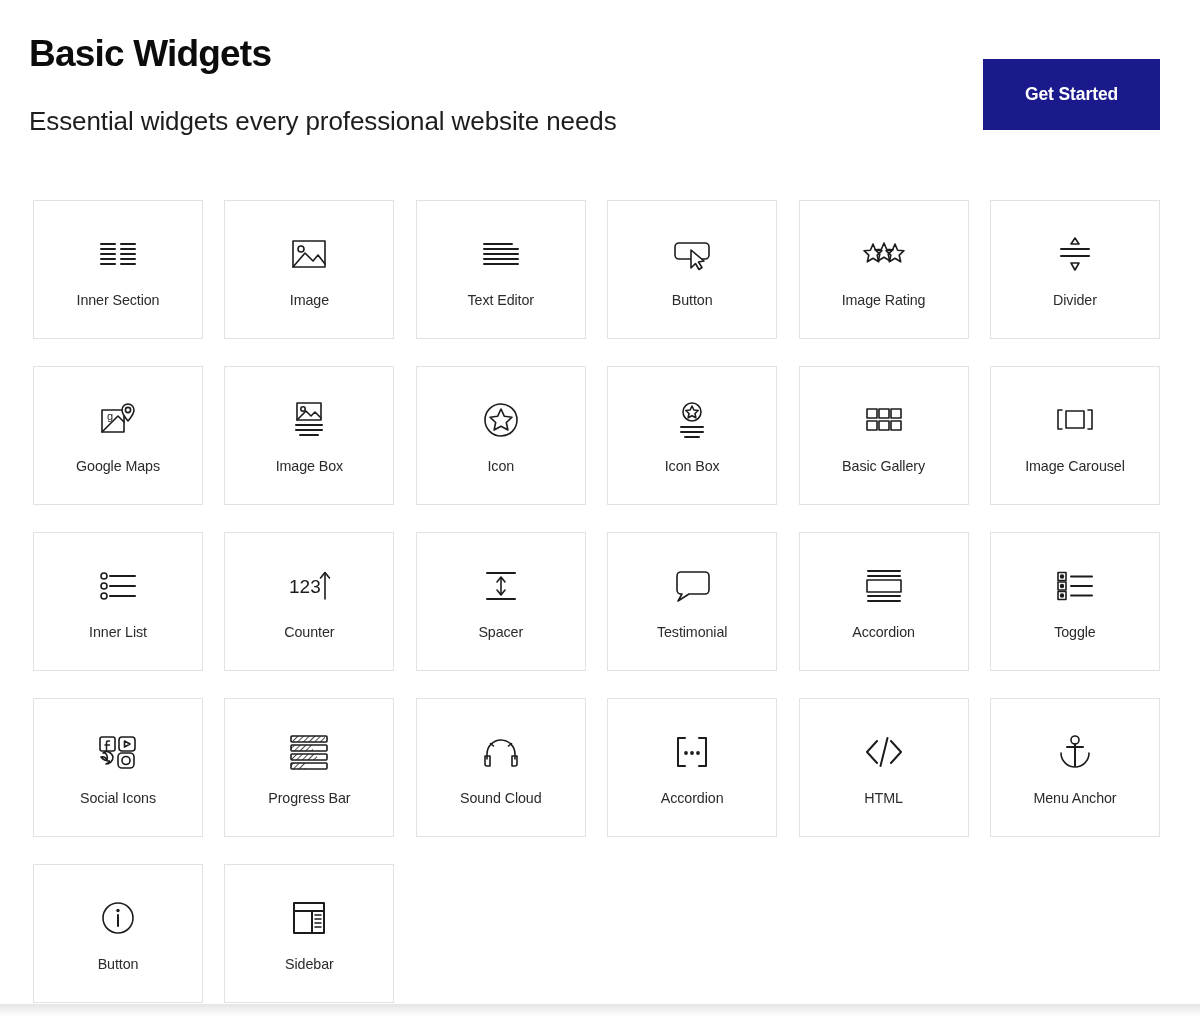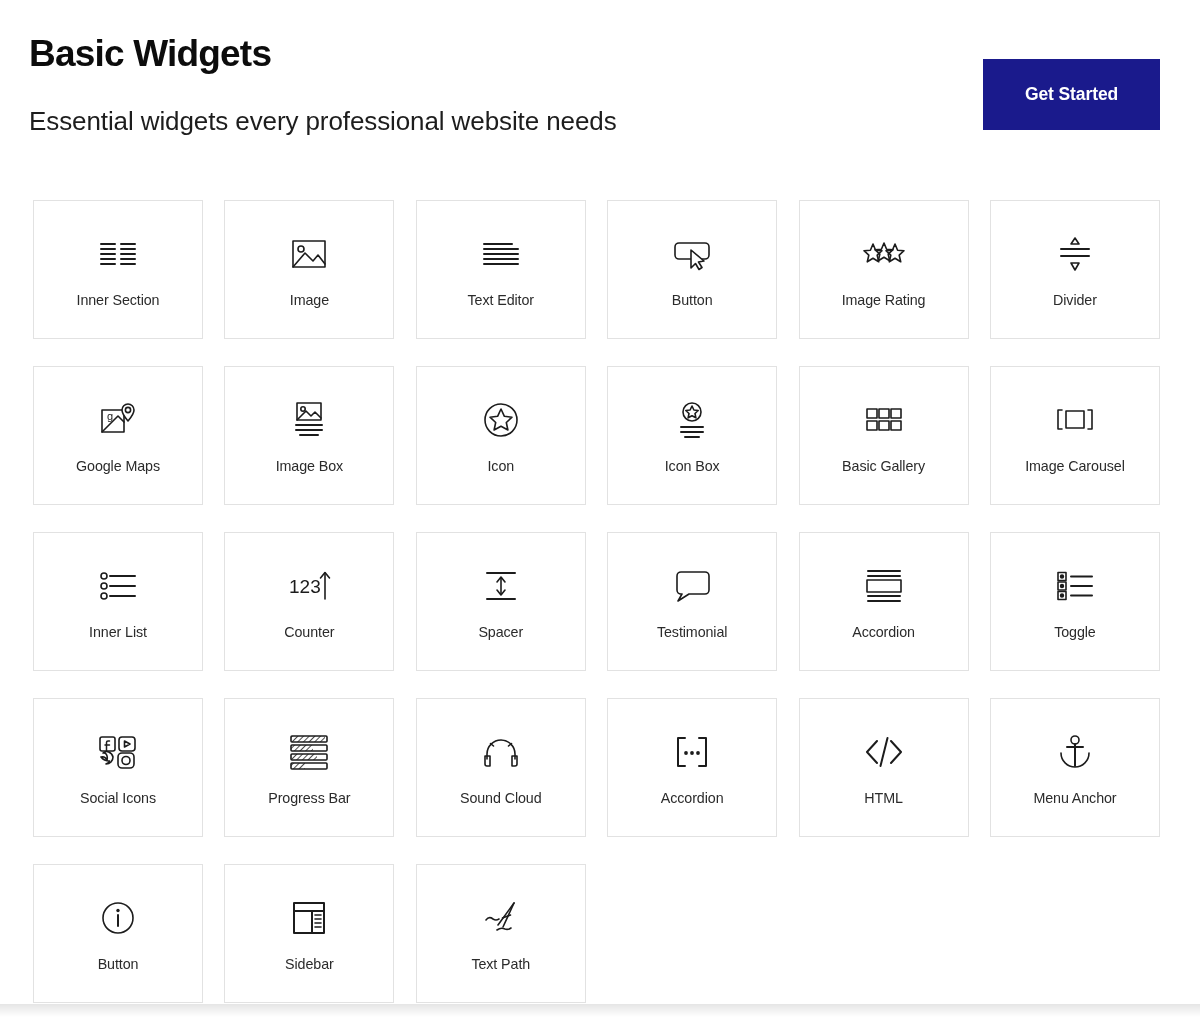--- a/index.html
+++ b/index.html
@@ -463,28 +463,16 @@
       <g stroke-width="1.6">
         <line x1="25" y1="15" x2="31" y2="15"></line>
         <line x1="25" y1="19" x2="31" y2="19"></line>
         <line x1="25" y1="23" x2="31" y2="23"></line>
         <line x1="25" y1="27" x2="31" y2="27"></line>
       </g>
           </svg>
         </div>
         <div class="widget-label">Sidebar</div>
       </div>
-      <div class="widget-card">
-        <div class="widget-icon">
-          <svg width="40" height="36" viewBox="0 0 40 36">
-      <path d="M33 3 L17 25"></path>
-      <path d="M33 3 L22 27"></path>
-      <path d="M21.5 18 L29.5 15"></path>
-      <path d="M5 20 q3 -4 7 -1 q3 2 6 0"></path>
-      <path d="M16 30 q4 -3 8 -1 q3 1 6 -1"></path>
-      </svg>
-        </div>
-        <div class="widget-label">Text Path</div>
-      </div>
     </div>
 
   <div class="bottom-fade"></div>
 </div>
 
 </body></html>

